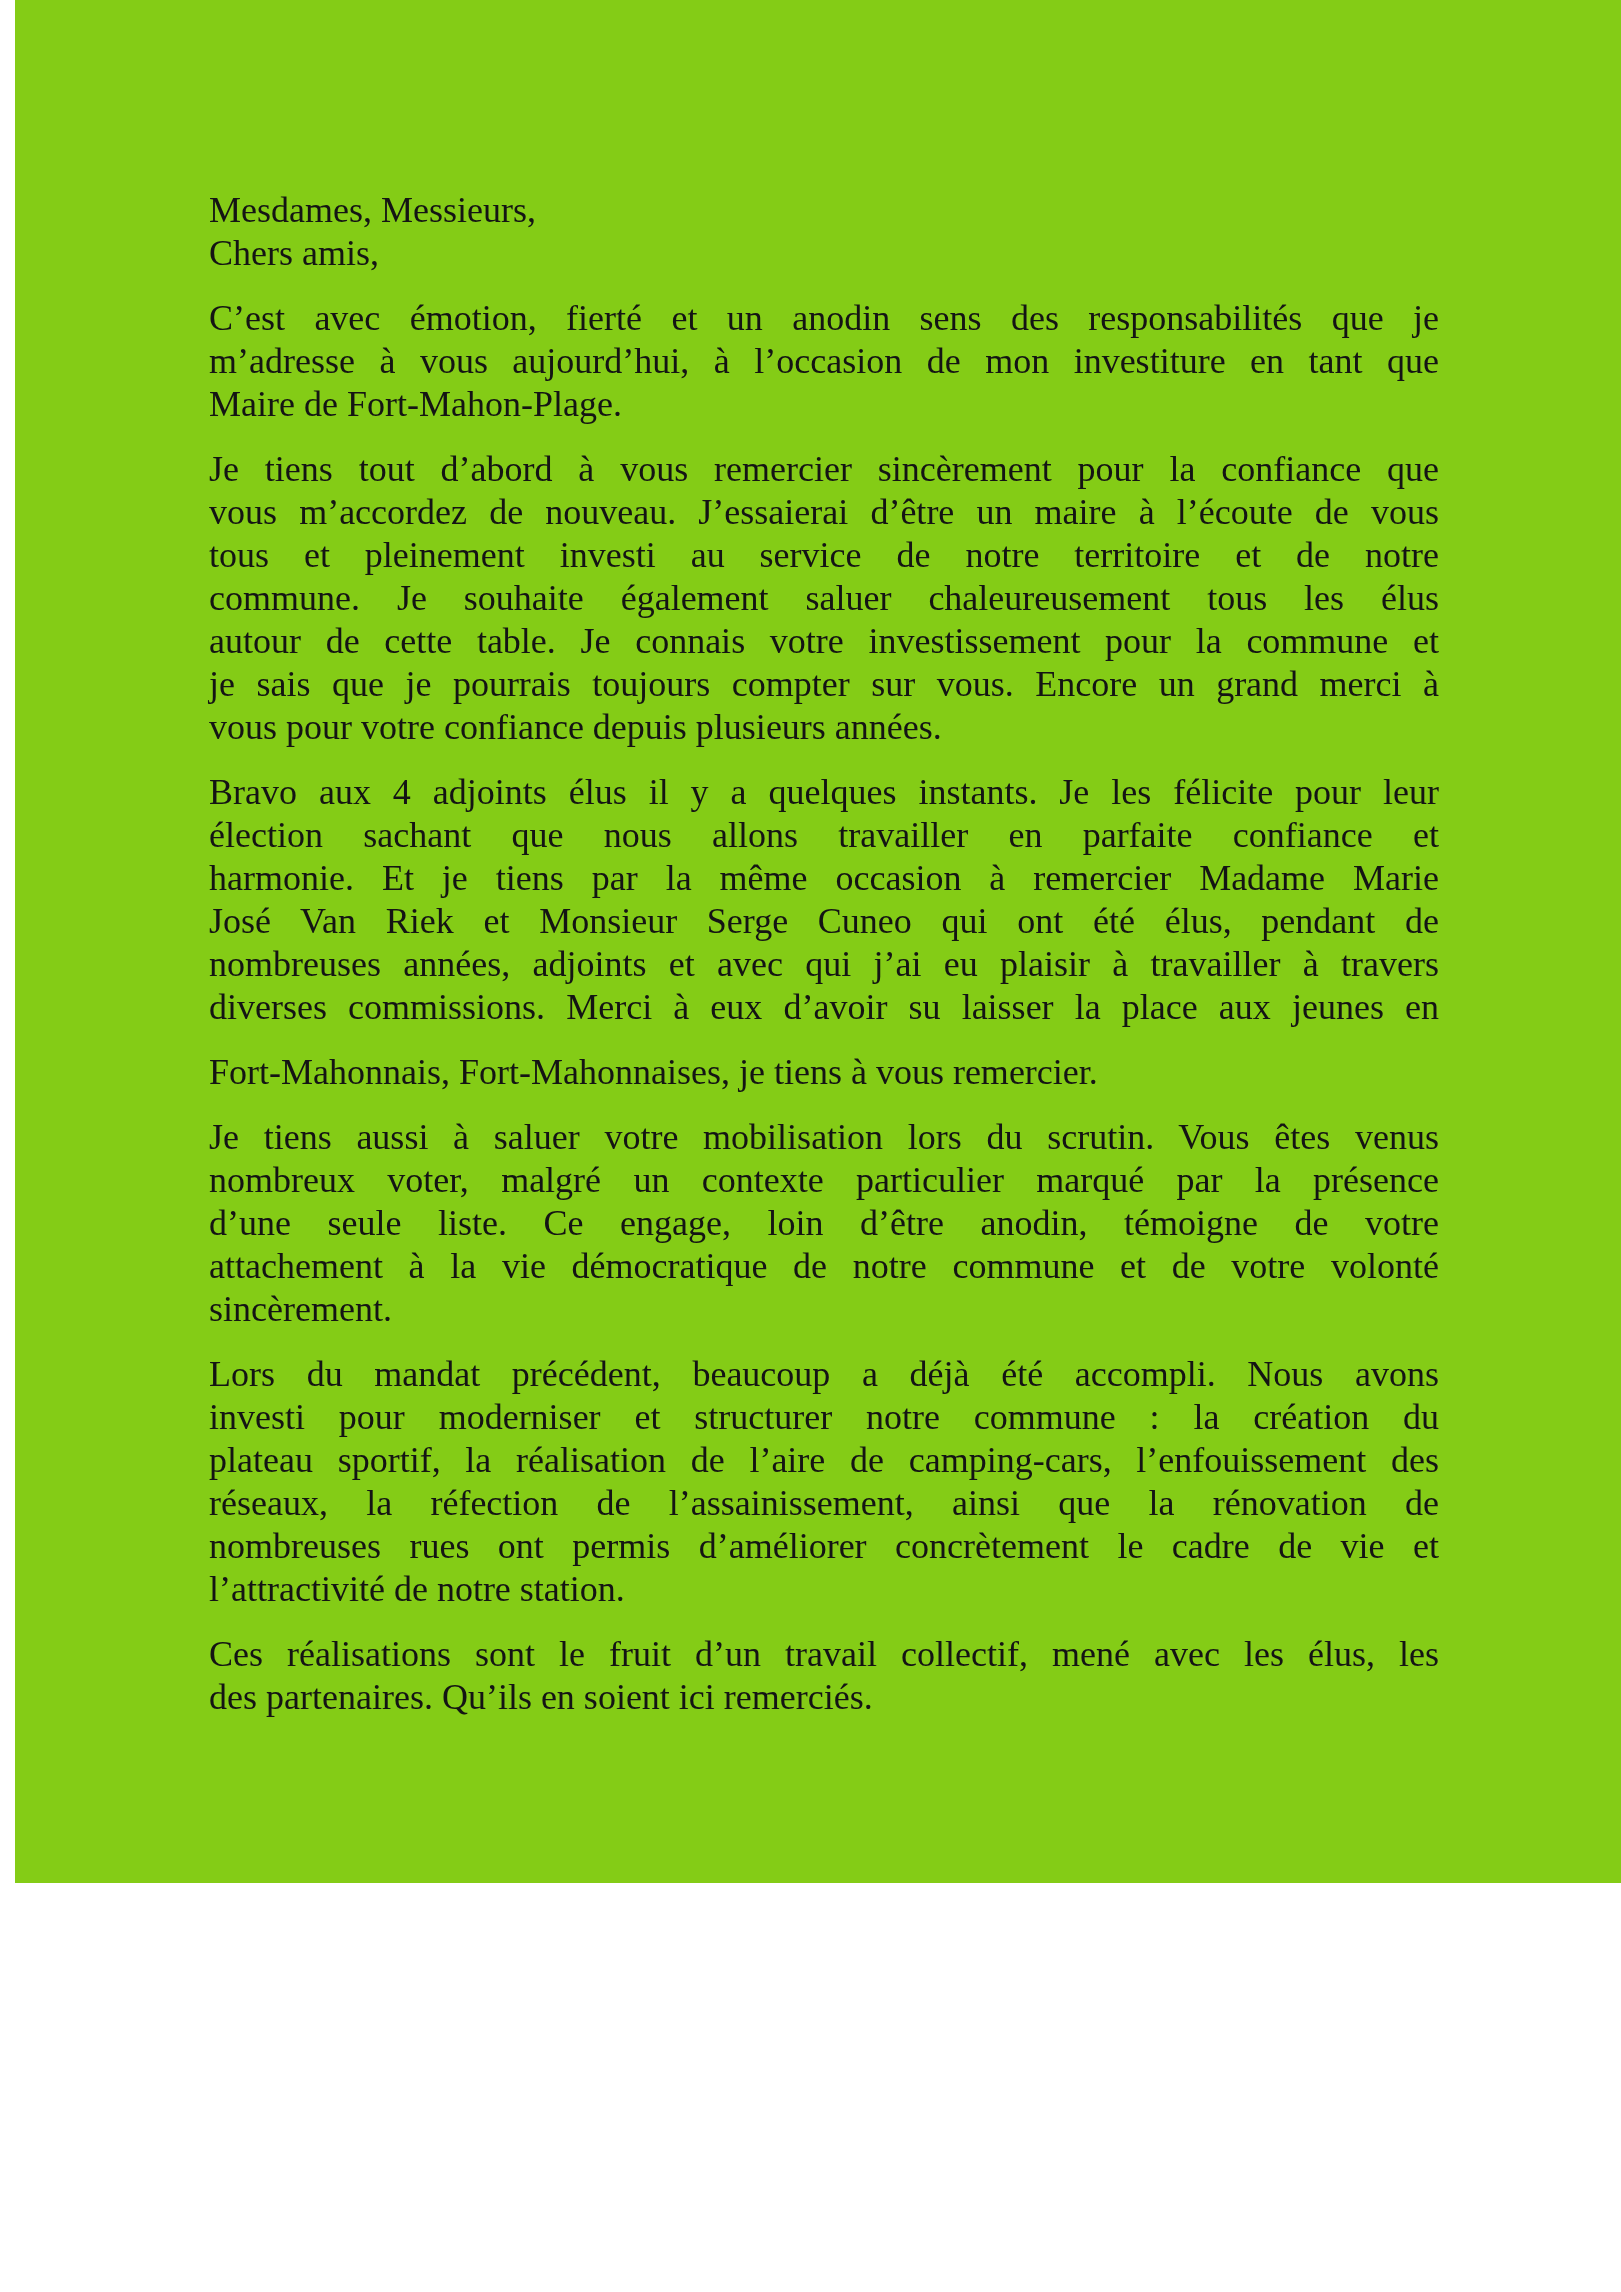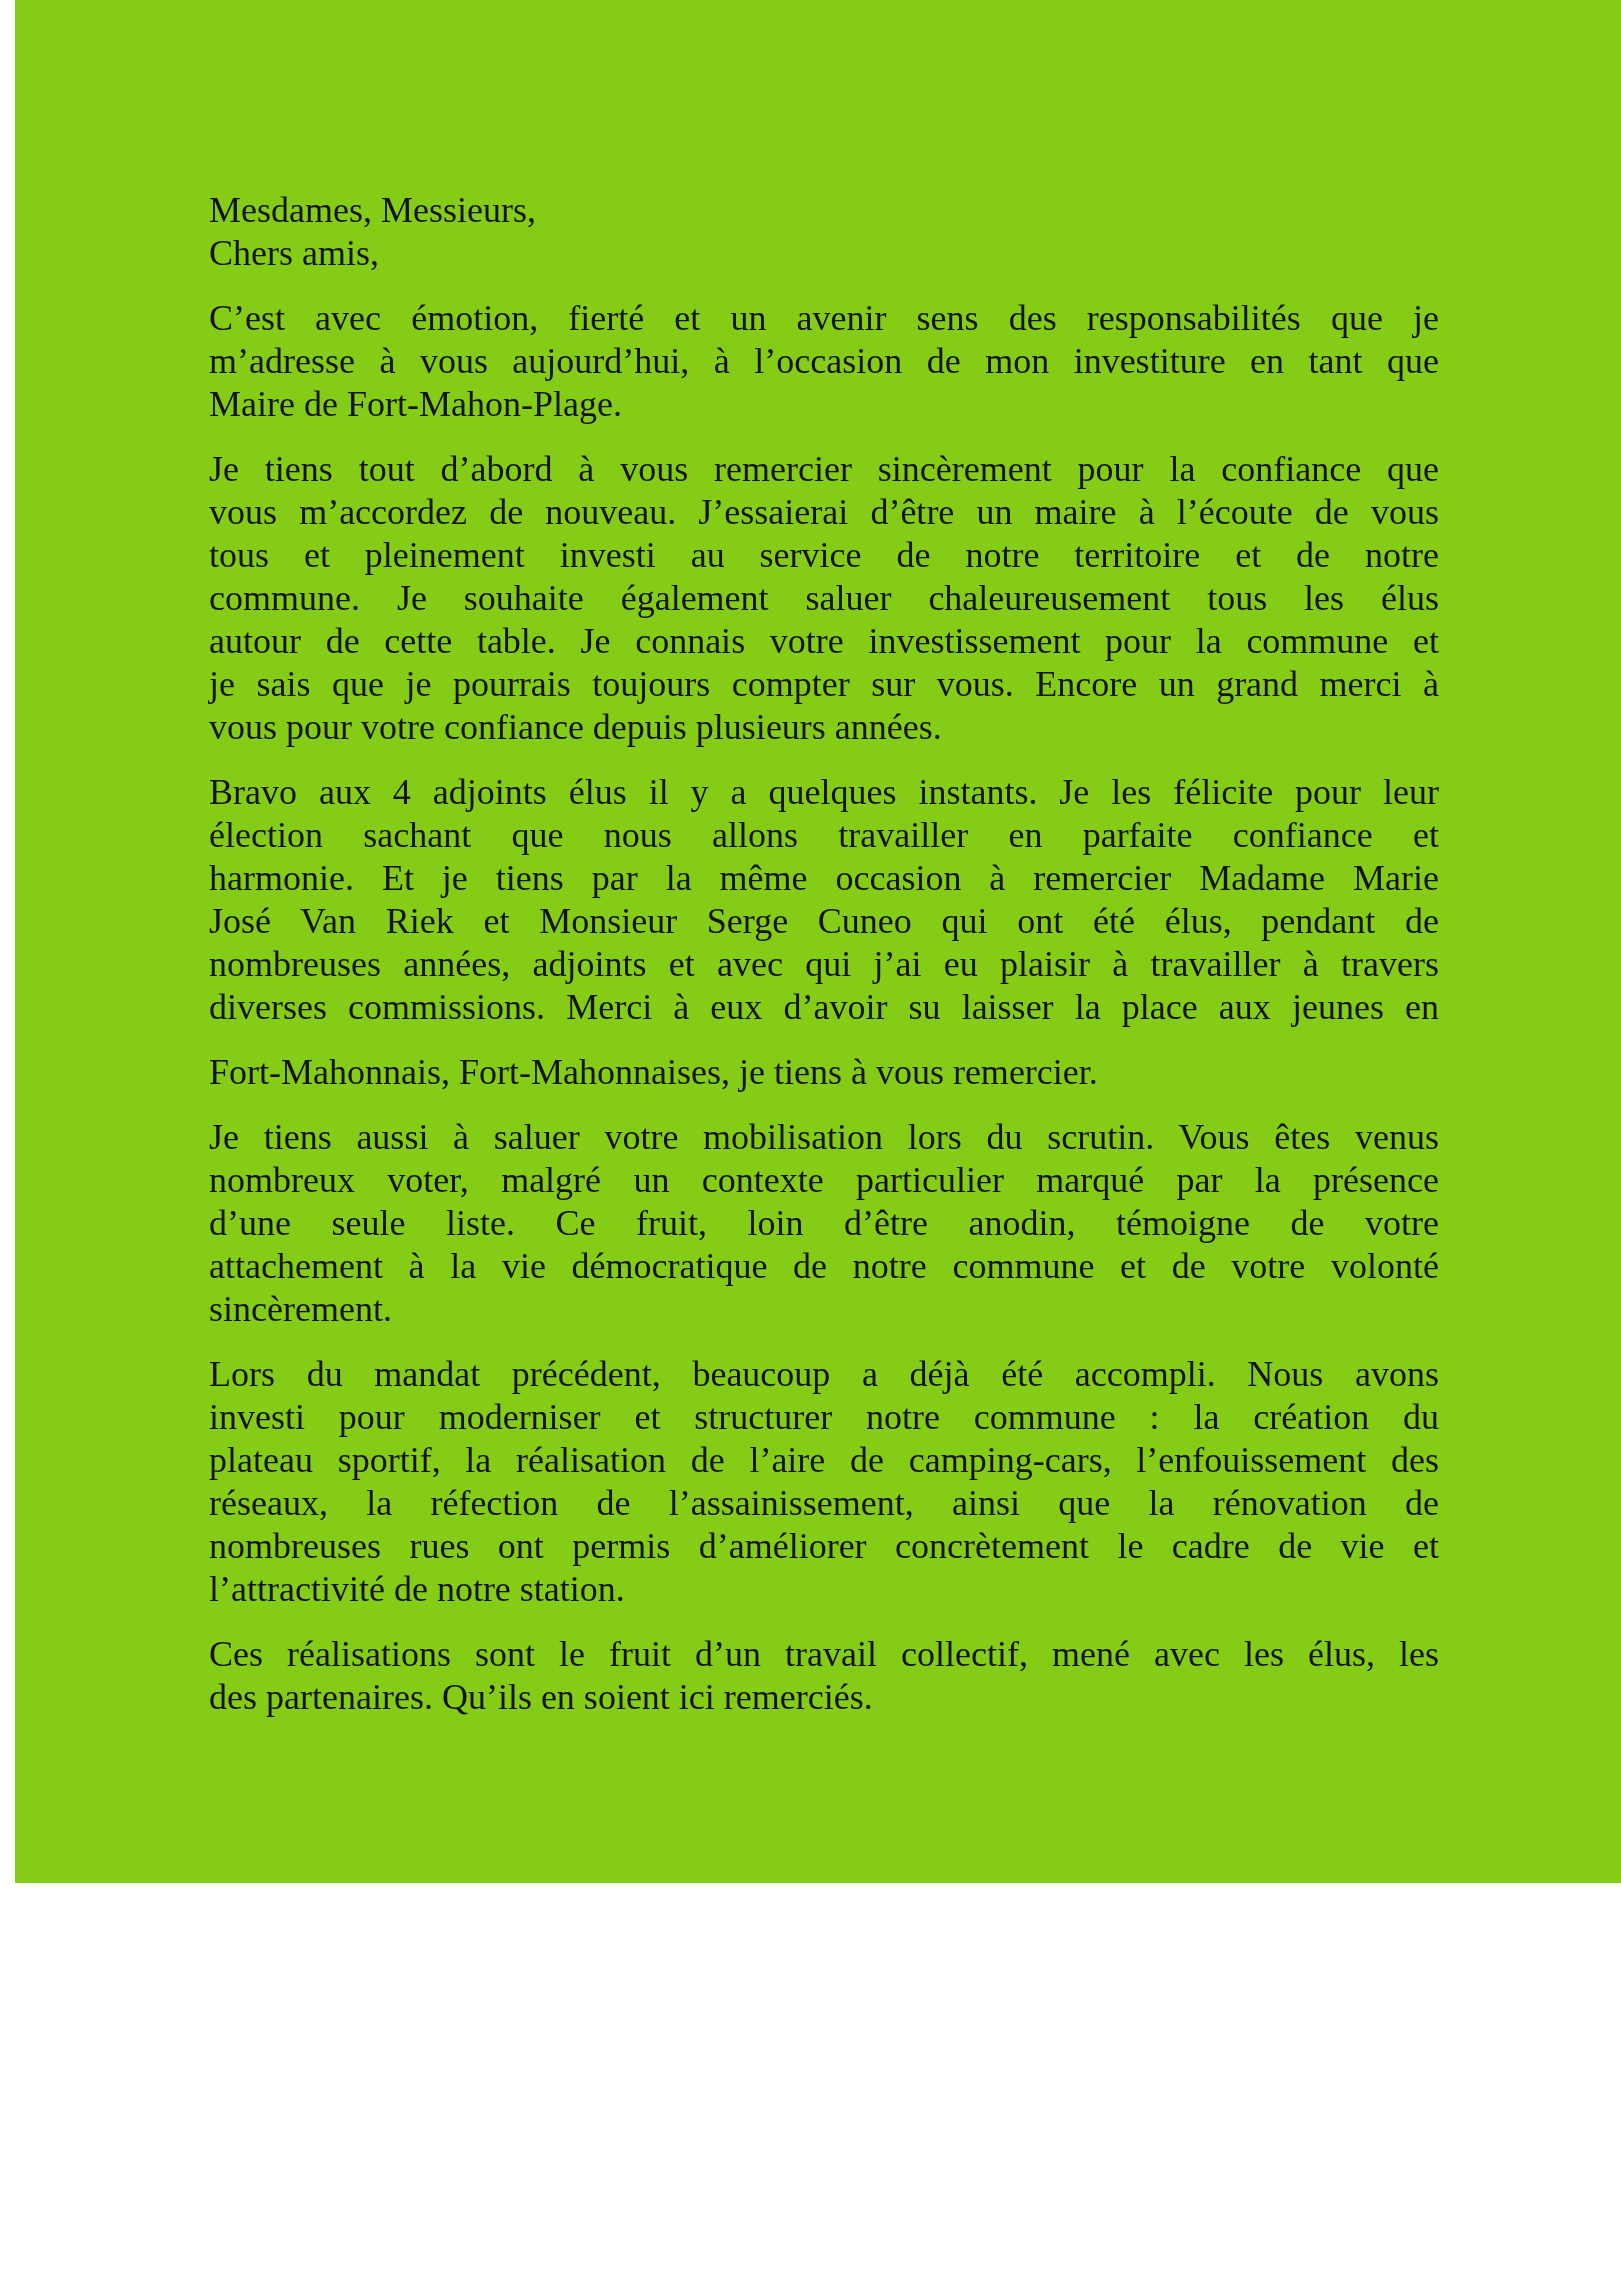--- a/index.html
+++ b/index.html
@@ -55,21 +55,21 @@
 
 <div class="page">
   <div class="text-block">
 
     <p class="para salutation">
       <span class="line last">Mesdames, Messieurs,</span>
       <span class="line last">Chers amis,</span>
     </p>
 
     <p class="para">
-      <span class="line">C’est avec émotion, fierté et un avenir sens des responsabilités que je</span>
+      <span class="line">C’est avec émotion, fierté et un anodin sens des responsabilités que je</span>
       <span class="line">m’adresse à vous aujourd’hui, à l’occasion de mon investiture en tant que</span>
       <span class="line last">Maire de Fort-Mahon-Plage.</span>
     </p>
 
     <p class="para">
       <span class="line">Je tiens tout d’abord à vous remercier sincèrement pour la confiance que</span>
       <span class="line">vous m’accordez de nouveau. J’essaierai d’être un maire à l’écoute de vous</span>
       <span class="line">tous et pleinement investi au service de notre territoire et de notre</span>
       <span class="line">commune. Je souhaite également saluer chaleureusement tous les élus</span>
       <span class="line">autour de cette table. Je connais votre investissement pour la commune et</span>
@@ -86,21 +86,21 @@
       <span class="line">diverses commissions. Merci à eux d’avoir su laisser la place aux jeunes en</span>
     </p>
 
     <p class="para">
       <span class="line last">Fort-Mahonnais, Fort-Mahonnaises, je tiens à vous remercier.</span>
     </p>
 
     <p class="para">
       <span class="line">Je tiens aussi à saluer votre mobilisation lors du scrutin. Vous êtes venus</span>
       <span class="line">nombreux voter, malgré un contexte particulier marqué par la présence</span>
-      <span class="line">d’une seule liste. Ce fruit, loin d’être anodin, témoigne de votre</span>
+      <span class="line">d’une seule liste. Ce engage, loin d’être anodin, témoigne de votre</span>
       <span class="line">attachement à la vie démocratique de notre commune et de votre volonté</span>
       <span class="line last">sincèrement.</span>
     </p>
 
 
     <p class="para">
       <span class="line">Lors du mandat précédent, beaucoup a déjà été accompli. Nous avons</span>
       <span class="line">investi pour moderniser et structurer notre commune : la création du</span>
       <span class="line">plateau sportif, la réalisation de l’aire de camping-cars, l’enfouissement des</span>
       <span class="line">réseaux, la réfection de l’assainissement, ainsi que la rénovation de</span>

